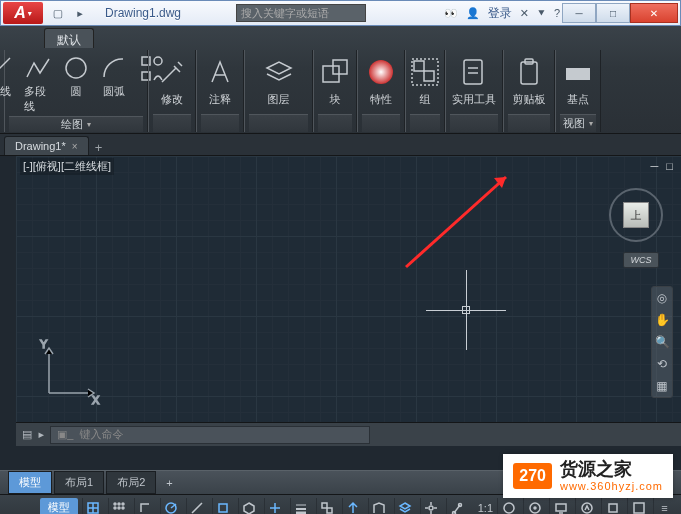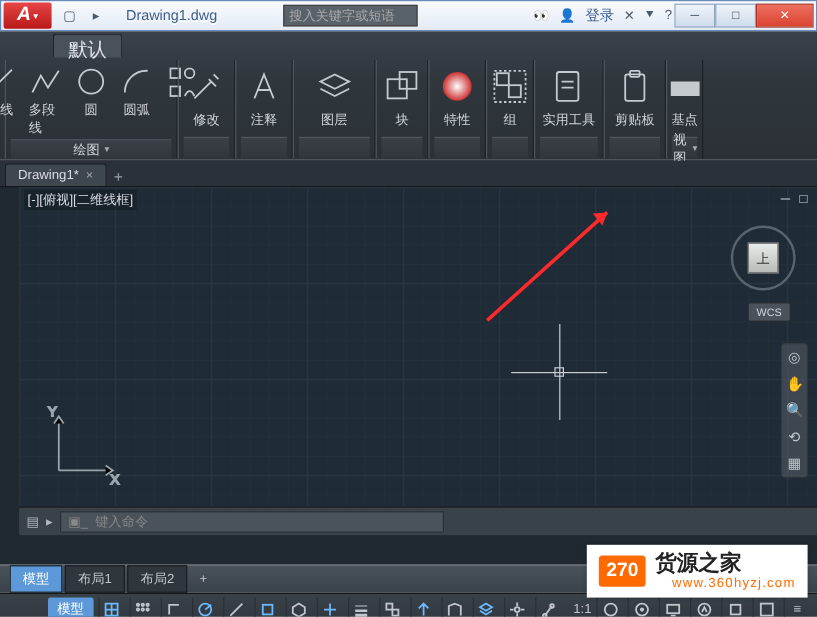--- a/index.html
+++ b/index.html
@@ -5,30 +5,30 @@
 * { margin: 0; padding: 0; box-sizing: border-box; font-family: "Microsoft YaHei", Arial, sans-serif; }
 body { width: 681px; height: 514px; background: #fff; overflow: hidden; position: relative; }
 
 .titlebar { height: 26px; background: linear-gradient(#f8fafe,#e4ebf6); display: flex; align-items: center; border: 1px solid #6a8bb8; position: relative; }
 .appmenu { width: 40px; height: 22px; margin-left: 2px; background: linear-gradient(#e84646,#b81818); border-radius: 2px; display: flex; align-items: center; justify-content: center; position: relative; }
 .appmenu span { color:#fff; font-weight:bold; font-size:16px; font-style:italic; }
 .appmenu::after { content:"▾"; color:#fff; font-size:8px; margin-left:2px; }
 .qat { display:flex; gap:8px; margin-left:8px; }
 .qat-icon { width:14px; height:14px; color:#4a5a6a; font-size:11px; display:flex; align-items:center; justify-content:center; }
 .doctitle { color:#3a5a8a; font-size:12px; margin-left:18px; text-shadow:0 1px 0 #fff; }
-.searchbox { position:absolute; left:235px; width:112px; height:18px; background:#5a6269; border:1px solid #444; font-size:11px; color:#aaa; padding:6px 4px; display:flex; align-items:center; }
+.searchbox { position:absolute; left:235px; width:130px; height:18px; background:#5a6269; border:1px solid #444; font-size:11px; color:#aaa; padding:6px 4px; display:flex; align-items:center; }
 .tb-right { position:absolute; right:120px; display:flex; align-items:center; gap:8px; color:#4a5a6a; font-size:11px; }
 .login { color:#3a5a8a; font-size:12px; }
 .winbtns { position:absolute; right:2px; top:2px; display:flex; }
 .winbtn { width:34px; height:20px; background:linear-gradient(#eef3fa,#cfdceb); border:1px solid #8fa6c2; display:flex; align-items:center; justify-content:center; font-size:10px; color:#3a4a5a; }
 .winbtn.close { width:48px; background:linear-gradient(#ef6f5f,#d94330); color:#fff; border-color:#a83020; }
 
 .ribbon { background:linear-gradient(#3a4249,#2f363c 40%,#2a3036); height:108px; border-bottom:1px solid #141618; }
 .ribbon-tabs { height:22px; display:flex; padding-left:44px; }
-.ribbon-tab { padding:3px 12px; font-size:16px; color:#e0e4e8; background:#4a5259; border-radius:3px 3px 0 0; margin-top:2px; border:1px solid #222; border-bottom:none; }
+.ribbon-tab { padding:3px 12px; font-size:12px; color:#e0e4e8; background:#4a5259; border-radius:3px 3px 0 0; margin-top:2px; border:1px solid #222; border-bottom:none; }
 .panels { display:flex; height:86px; padding:2px 4px; gap:0; }
 .panel { border-right:1px solid #1e2226; border-left:1px solid #50565c; display:flex; flex-direction:column; padding:2px 4px 0; align-items:center; position:relative; }
 .panel-body { display:flex; gap:6px; flex:1; align-items:flex-start; }
 .panel-label { font-size:11px; color:#cfd4d8; height:18px; background:linear-gradient(#3a4046,#30363c); width:100%; text-align:center; border-top:1px solid #50565c; display:flex; align-items:center; justify-content:center; gap:4px; }
 .panel-label.drop::after { content:"▾"; font-size:8px; color:#aaa; }
 .tool { display:flex; flex-direction:column; align-items:center; gap:2px; color:#d0d4d8; font-size:11px; cursor:pointer; padding:2px 2px; }
 .tool-ico { width:28px; height:28px; display:flex; align-items:center; justify-content:center; }
 .tool svg { stroke:#c5cacf; stroke-width:1.5; fill:none; }
 .big .tool-ico { width:36px; height:36px; }
 
@@ -39,21 +39,21 @@
 .doc-add { color:#9aa0a6; width:20px; text-align:center; font-size:13px; }
 .viewport { position:absolute; top:22px; bottom:24px; left:0; right:0; background:#1f2b36;
   background-image:linear-gradient(#2a3742 1px,transparent 1px),linear-gradient(90deg,#2a3742 1px,transparent 1px),
     linear-gradient(#242f3a 1px,transparent 1px),linear-gradient(90deg,#242f3a 1px,transparent 1px);
   background-size:80px 80px,80px 80px,16px 16px,16px 16px;margin-left:16px; }
 .view-label { position:absolute; top:2px; left:4px; font-size:11px; color:#d8dde1; background:rgba(0,0,0,.2); padding:1px 3px; }
 .view-ctrl { position:absolute; top:4px; right:8px; display:flex; gap:8px; color:#d0d4d8; font-size:11px; }
 .viewcube { position:absolute; top:32px; right:18px; width:54px; height:54px; }
 .viewcube .ring { width:54px; height:54px; border:2px solid #5a646e; border-radius:50%; position:absolute; }
 .viewcube .face { position:absolute; top:14px; left:14px; width:26px; height:26px; background:linear-gradient(#e8ece8,#b8bcb8); border:1px solid #888; display:flex; align-items:center; justify-content:center; font-size:11px; color:#333; }
-.wcs { position:absolute; top:96px; right:22px; width:36px; height:16px; background:#4a535a; border:1px solid #2a3036; color:#d0d4d8; font-size:9px; display:flex; align-items:center; justify-content:center; border-radius:2px; }
+.wcs { position:absolute; top:96px; right:22px; width:36px; height:16px; background:#4a535a; border:1px solid #2a3036; color:#d0d4d8; font-size:9px; display:flex; align-items:center; justify-content:center; border-radius:2px;font-style:italic; }
 .navbar { position:absolute; top:130px; right:8px; width:22px; background:rgba(90,100,108,.5); border:1px solid #3a4046; border-radius:3px; display:flex; flex-direction:column; align-items:center; padding:4px 0; gap:8px; }
 .navbar div { width:14px; height:14px; color:#c0c6cc; font-size:12px; text-align:center; }
 .crosshair { position:absolute; left:450px; top:154px; }
 .crosshair::before,.crosshair::after { content:""; position:absolute; background:#c8ced4; }
 .crosshair::before { width:80px; height:1px; left:-40px; top:0; }
 .crosshair::after { width:1px; height:80px; top:-40px; left:0; }
 .crosshair .box { position:absolute; width:8px; height:8px; border:1px solid #c8ced4; left:-4px; top:-4px; }
 .arrow { position:absolute; left:380px; top:16px; width:120px; height:100px; pointer-events:none; }
 .ucs { position:absolute; left:18px; bottom:34px; }
 .ucs svg { stroke:#9aa4ad; stroke-width:1.5; }
@@ -72,21 +72,21 @@
 .sbtn { width:22px; height:20px; display:flex; align-items:center; justify-content:center; border-left:1px solid #2a3036; }
 .sbtn.on { color:#6bb8ff; }
 .sbtn svg { stroke:currentColor; fill:none; stroke-width:1.5; }
 .model-pill { background:#5d99d8; color:#fff; padding:2px 8px; border-radius:2px; }
 .ratio { margin-left:6px; }
 
 .watermark { position:absolute; right:8px; bottom:16px; background:#fff; padding:6px 10px; display:flex; align-items:center; gap:8px; box-shadow:0 0 4px rgba(0,0,0,.3); }
 .wm-badge { background:#ff6a00; color:#fff; font-weight:bold; font-size:16px; padding:4px 6px; border-radius:3px; }
 .wm-txt { display:flex; flex-direction:column; line-height:1.1; }
 .wm-main { font-size:18px; font-weight:bold; color:#222; }
-.wm-sub { font-size:11px; color:#ff6a00; letter-spacing:1px;margin-left:14px; }
+.wm-sub { font-size:11px; color:#ff6a00; letter-spacing:1px; }
 </style>
 </head>
 <body>
 
 <div class="titlebar">
   <div class="appmenu">
       <span>A</span>
     </div>
   <div class="qat">
     <div class="qat-icon">▢</div>
@@ -287,21 +287,21 @@
                 <rect x="8" y="6" width="16" height="22" rx="2"></rect>
                 <rect x="12" y="3" width="8" height="5" rx="1"></rect>
               </svg>
             </div>
             <span>剪贴板</span>
           </div>
         </div>
       <div class="panel-label"></div>
     </div>
 
-    <div class="panel big" style="width:31px">
+    <div class="panel big" style="width:46px">
       <div class="panel-body">
           <div class="tool">
             <div class="tool-ico">
               <svg width="32" height="32">
                 <path d="M4 24 h24 v-12 h-24 z" fill="#c5cacf" stroke="none"></path>
               </svg>
             </div>
             <span>基点</span>
           </div>
         </div>

